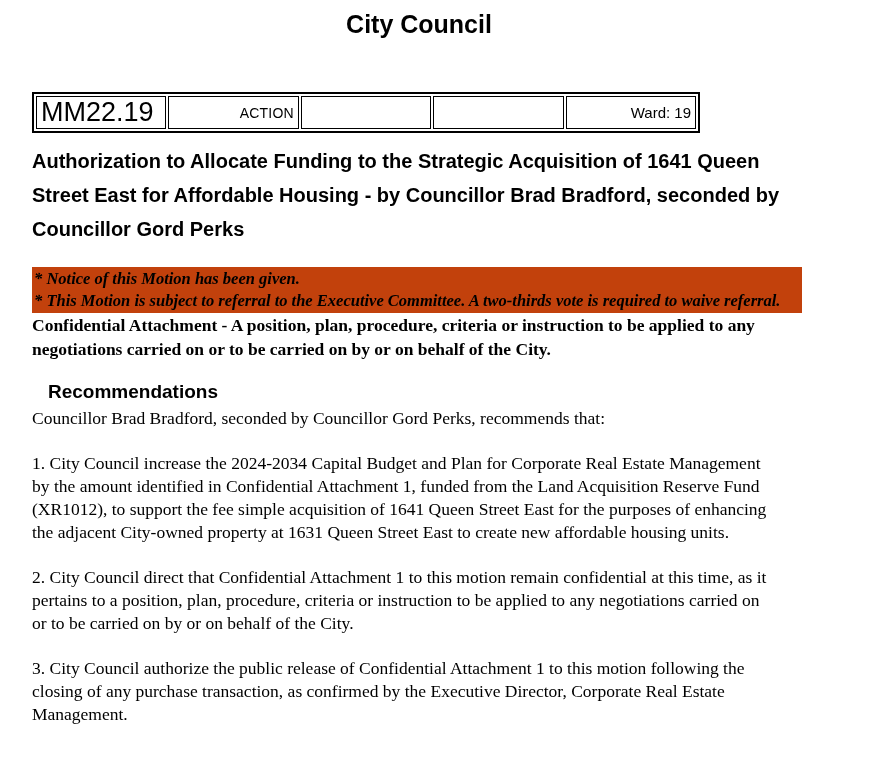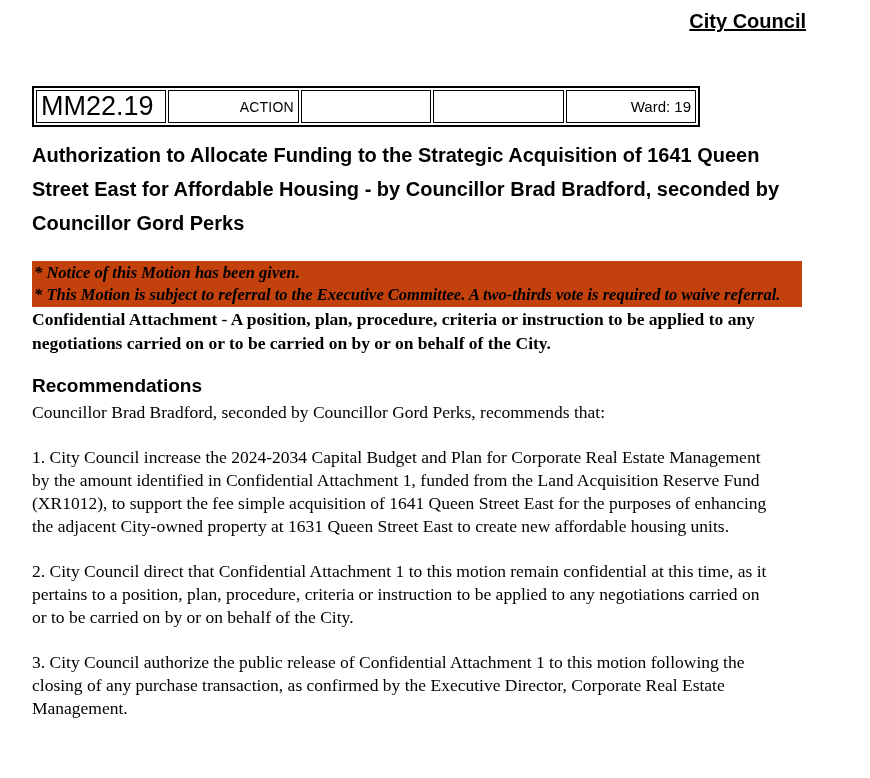--- a/index.html
+++ b/index.html
@@ -13,26 +13,25 @@
     height: 778px;
     background: #ffffff;
     font-family: "Liberation Sans", sans-serif;
     color: #000000;
     overflow: hidden;
   }
   .content {
     padding: 8px 64px 0 32px; 
   }
   .doc-title {
-    text-align: right;
+    text-align: center;
     font-family: "Liberation Sans", sans-serif;
     font-weight: bold;
-    font-size: 20px;
+    font-size: 25px;
     margin: 2px 0 0 0;
-    text-decoration: underline;
   }
   table.info-table {
     margin-top: 53px;
     width: 668px;
     border-collapse: separate;
     border-spacing: 2px;
     border: 2px solid #000000;
     table-layout: fixed;
   }
   table.info-table td {
@@ -82,20 +81,21 @@
     font-size: 17.5px;
     line-height: 24px;
     width: 740px;
   }
   .section-heading {
     margin-top: 21px;
     font-family: "Liberation Sans", sans-serif;
     font-weight: bold;
     font-size: 19px;
     line-height: 20px;
+    margin-left: 16px;
   }
   .body-text {
     font-family: "Liberation Serif", serif;
     font-size: 17.5px;
     line-height: 23px;
     width: 742px;
   }
   .intro-line {
     margin-top: 5px;
   }

